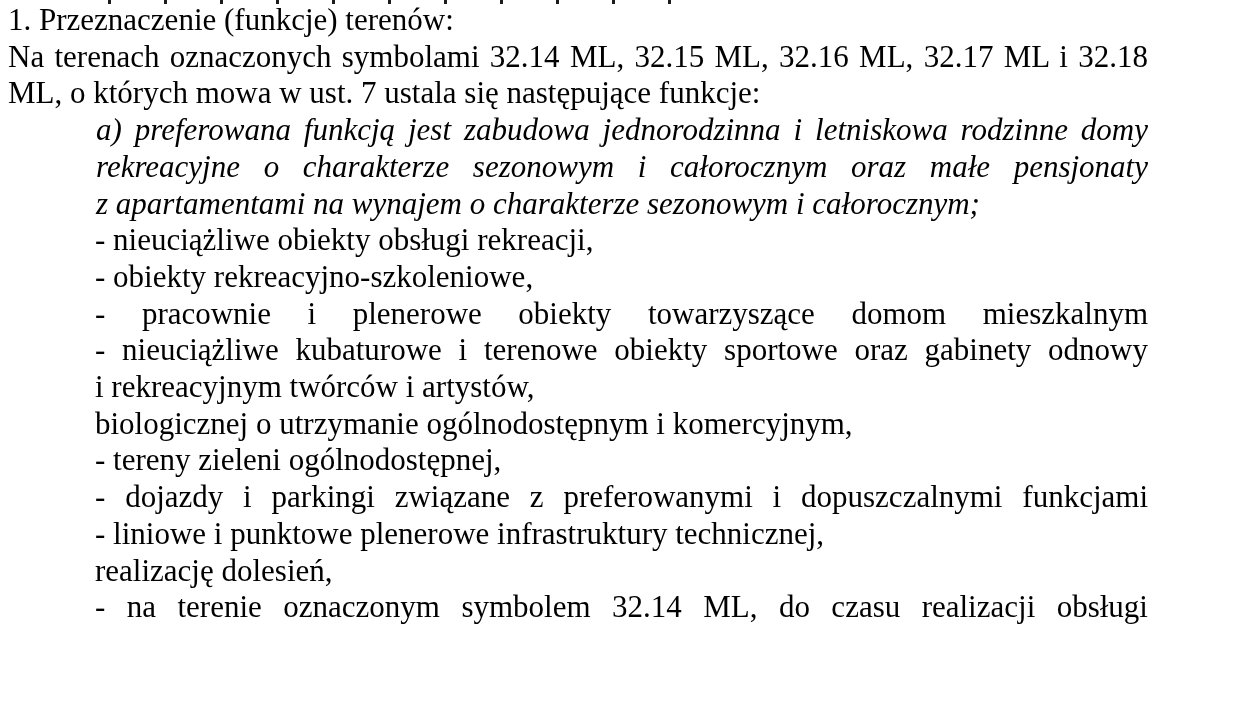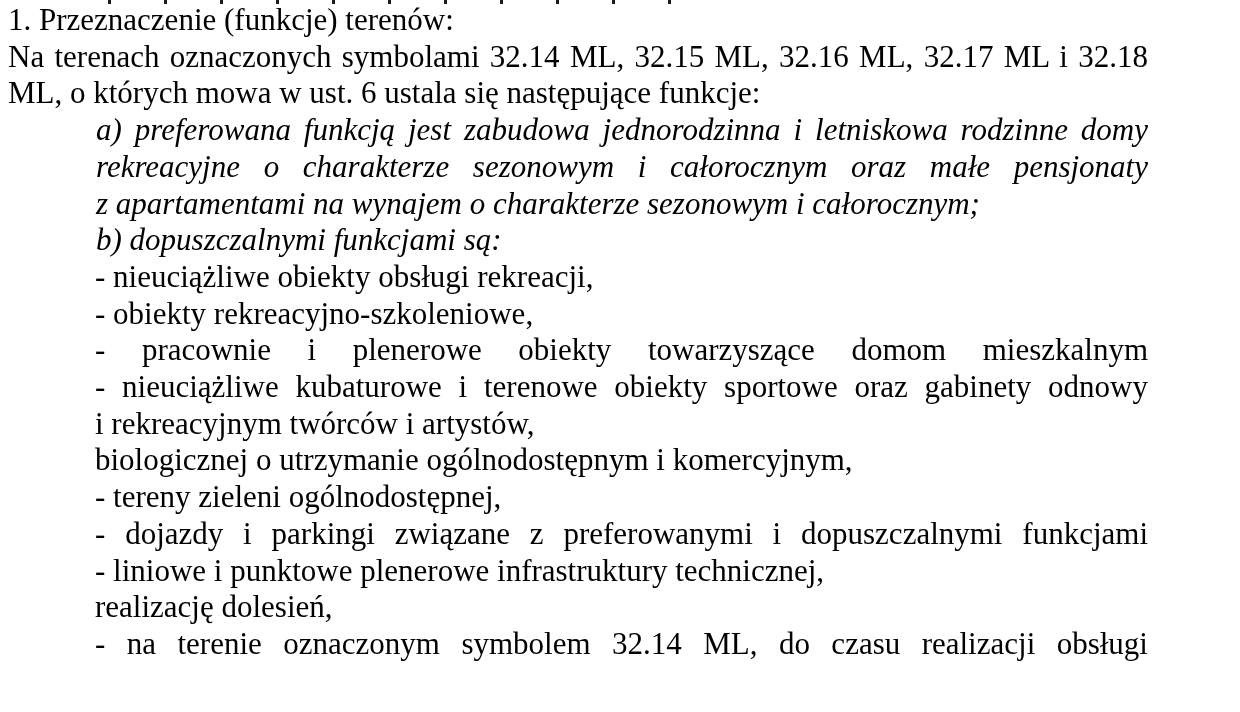--- a/index.html
+++ b/index.html
@@ -57,25 +57,24 @@
   }
 </style>
 </head>
 <body>
 
 <div class="page">
   <div class="top-clip"></div>
   <div class="content">
       <div class="line ind0">1. Przeznaczenie (funkcje) terenów:</div>
       <div class="line ind0 j">Na terenach oznaczonych symbolami 32.14 ML, 32.15 ML, 32.16 ML, 32.17 ML i 32.18</div>
-      <div class="line ind0">ML, o których mowa w ust. 6 ustala się następujące funkcje:</div>
+      <div class="line ind0">ML, o których mowa w ust. 7 ustala się następujące funkcje:</div>
       <div class="line ind1 j">a) preferowana funkcją jest zabudowa jednorodzinna i letniskowa rodzinne domy</div>
       <div class="line ind1 j">rekreacyjne o charakterze sezonowym i całorocznym oraz małe pensjonaty</div>
       <div class="line ind1">z apartamentami na wynajem o charakterze sezonowym i całorocznym;</div>
-      <div class="line ind1">b) dopuszczalnymi funkcjami są:</div>
       <div class="line ind2">- nieuciążliwe obiekty obsługi rekreacji,</div>
       <div class="line ind2">- obiekty rekreacyjno-szkoleniowe,</div>
       <div class="line ind2 j">- pracownie i plenerowe obiekty towarzyszące domom mieszkalnym</div>
       <div class="line ind2 j">- nieuciążliwe kubaturowe i terenowe obiekty sportowe oraz gabinety odnowy</div>
       <div class="line ind2">i rekreacyjnym twórców i artystów,</div>
       <div class="line ind2">biologicznej o utrzymanie ogólnodostępnym i komercyjnym,</div>
       <div class="line ind2">- tereny zieleni ogólnodostępnej,</div>
       <div class="line ind2 j">- dojazdy i parkingi związane z preferowanymi i dopuszczalnymi funkcjami</div>
       <div class="line ind2">- liniowe i punktowe plenerowe infrastruktury technicznej,</div>
       <div class="line ind2">realizację dolesień,</div>

